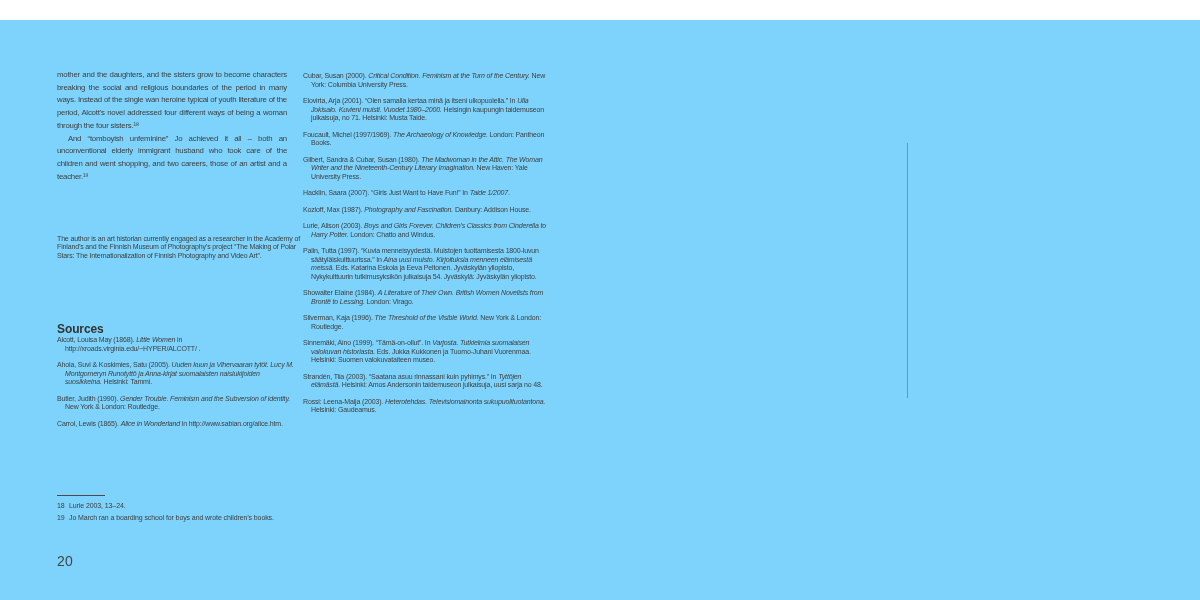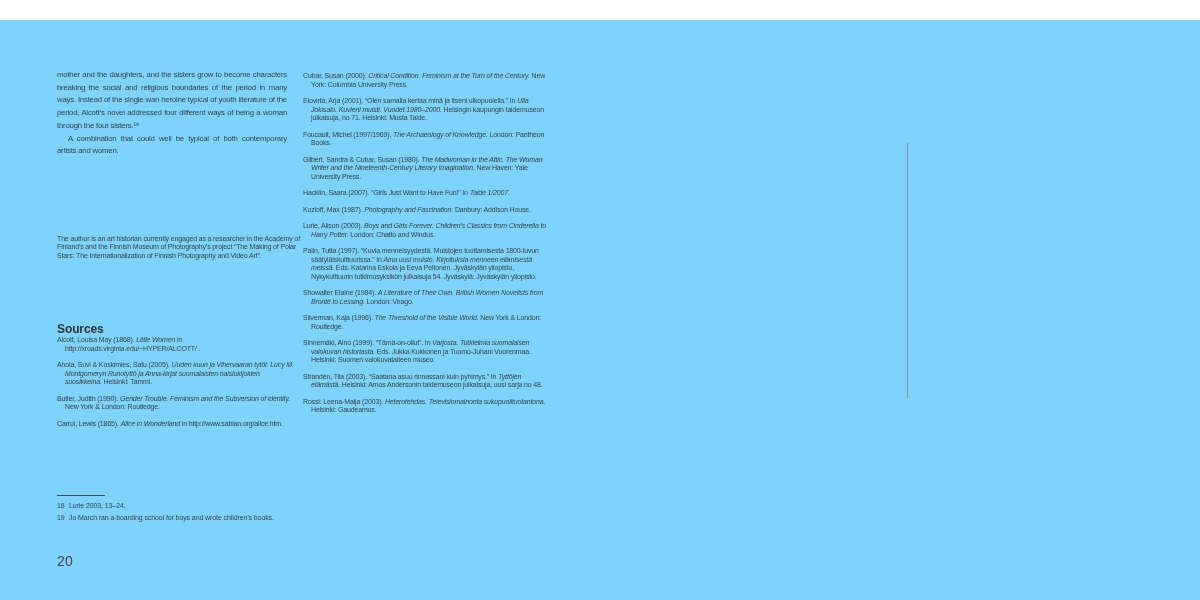--- a/index.html
+++ b/index.html
@@ -62,21 +62,21 @@
     background: #8c8c8c;
   }
 </style>
 </head>
 <body>
 
 <div class="spread">
 
   <div class="col-body" id="body-text">
       <div class="para">mother and the daughters, and the sisters grow to become characters breaking the social and religious boundaries of the period in many ways. Instead of the single wan heroine typical of youth literature of the period, Alcott’s novel addressed four different ways of being a woman through the four sisters.¹⁸</div>
-      <div class="para indent">A combination that could well be typical of both contemporary artists and women.</div>
+      <div class="para indent">And “tomboyish unfeminine” Jo achieved it all – both an unconventional elderly immigrant husband who took care of the children and went shopping, and two careers, those of an artist and a teacher.¹⁹</div>
     </div>
 
   <div class="author-note">The author is an art historian currently engaged as a researcher in the Academy of Finland’s and the Finnish Museum of Photography’s project “The Making of Polar Stars: The Internationalization of Finnish Photography and Video Art”.</div>
 
   <h3 class="sources-heading">Sources</h3>
 
   <div class="sources-list" id="sources-list">
       <div class="ref"><span>Alcott, Louisa May (1868). </span><i>Little Women</i><span> in http://xroads.virginia.edu/~HYPER/ALCOTT/ .</span></div>
       <div class="ref"><span>Ahola, Suvi &amp; Koskimies, Satu (2005). </span><i>Uuden kuun ja Vihervaaran tytöt. Lucy M. Montgomeryn Runotyttö ja Anna-kirjat suomalaisten naislukijoiden suosikkeina.</i><span> Helsinki: Tammi.</span></div>
       <div class="ref"><span>Butler, Judith (1990). </span><i>Gender Trouble. Feminism and the Subversion of identity.</i><span> New York &amp; London: Routledge.</span></div>

